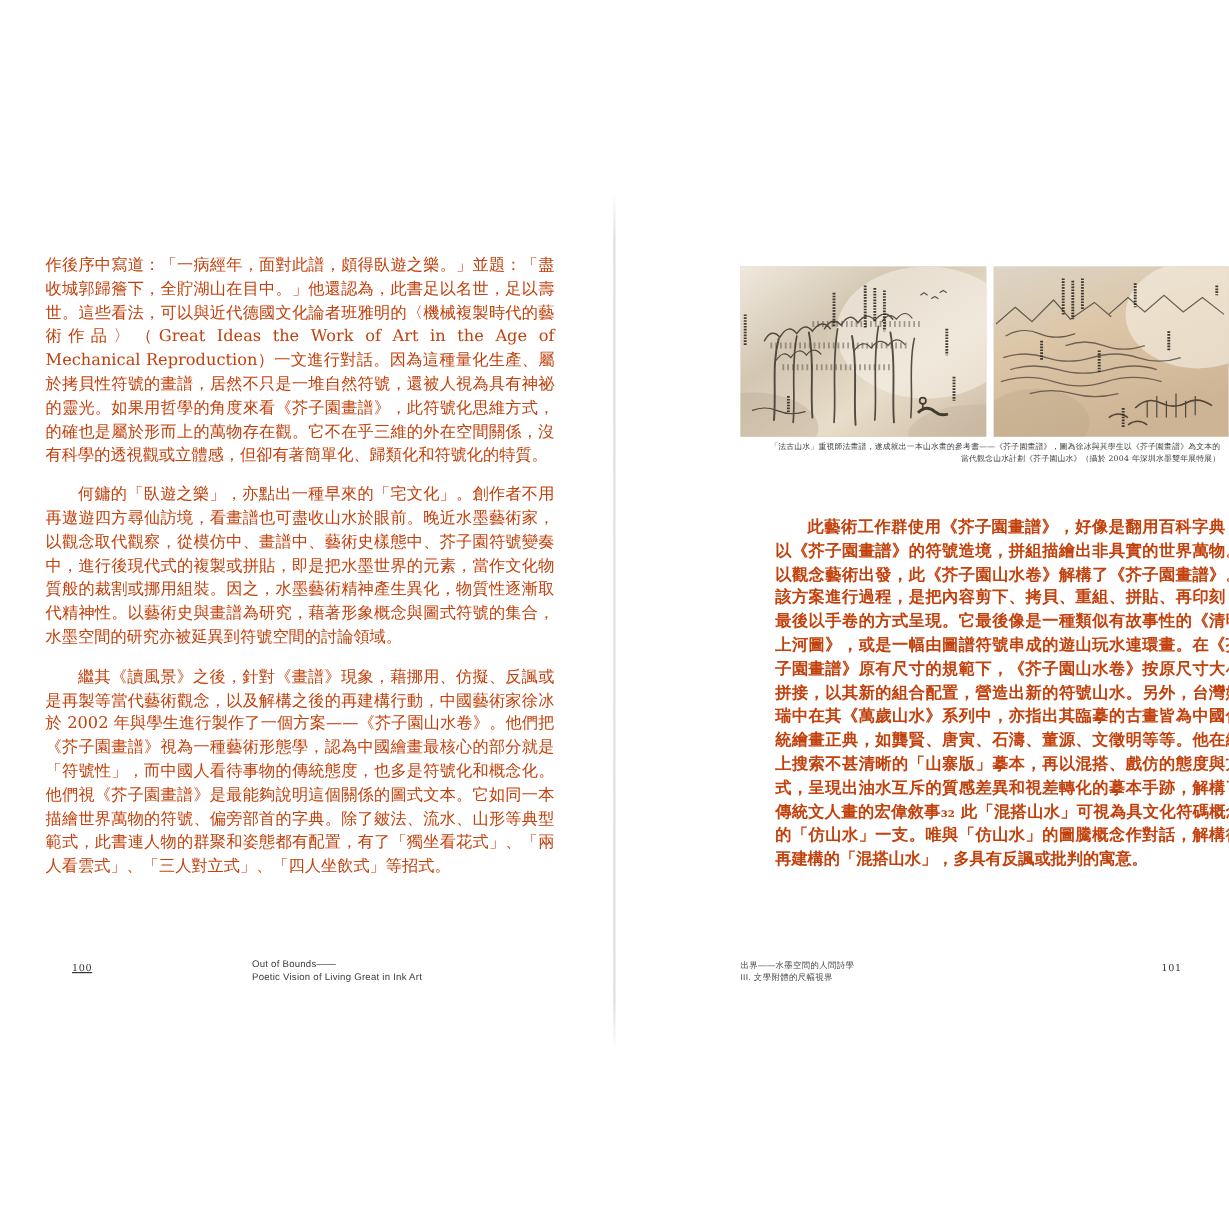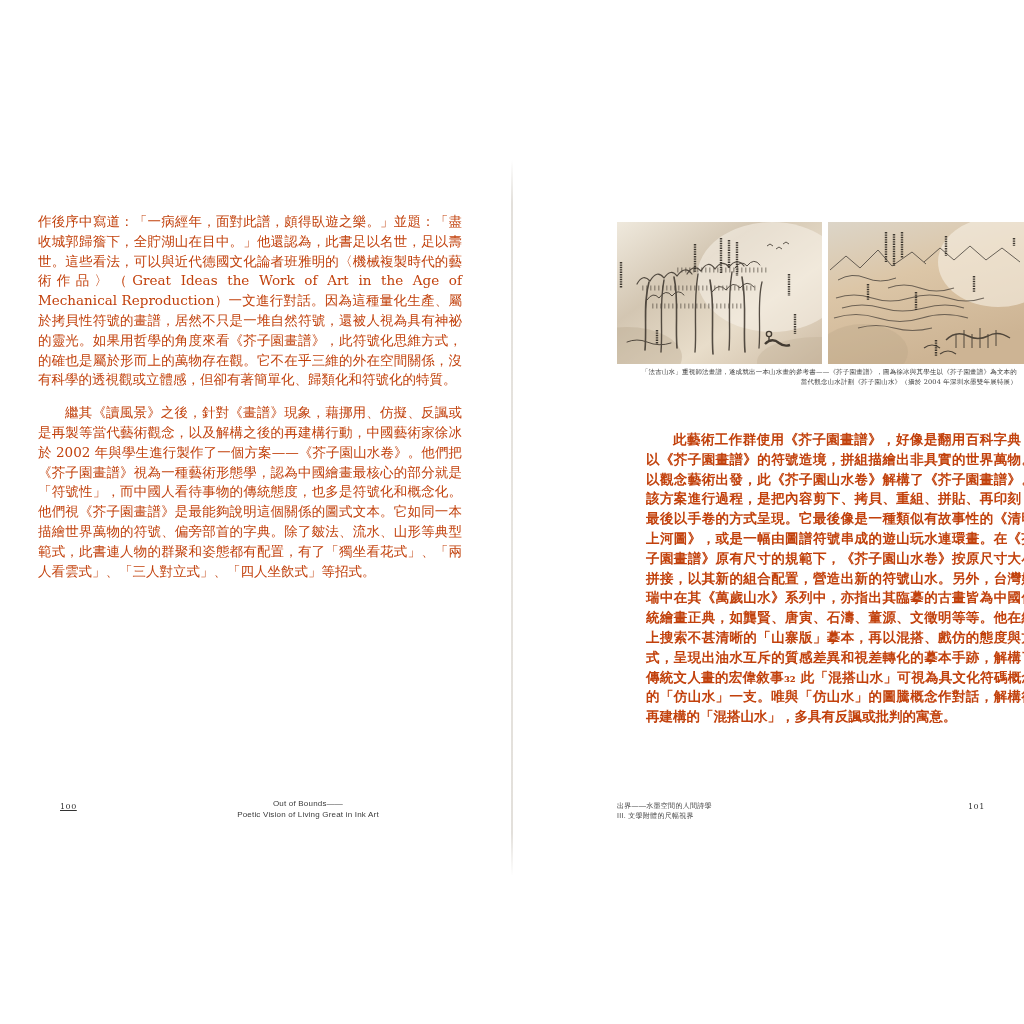--- a/index.html
+++ b/index.html
@@ -31,40 +31,41 @@
   .caption{
     position:absolute;left:617px;top:367px;width:400px;
     font-size:6.5px;line-height:10px;color:#3c3c3c;letter-spacing:0.2px;
   }
   .caption div{white-space:nowrap;text-align:right;}
   
   .pagenum{position:absolute;font-size:8px;color:#333;letter-spacing:0.5px;}
   .pagenum-left{left:60px;top:802px;text-decoration:underline;}
   .pagenum-right{left:968px;top:802px;}
   .runtitle-en{
-    position:absolute;left:210px;top:799px;width:196px;text-align:center;
+    position:absolute;left:210px;top:799px;width:196px;text-align:left;
     font-family:"Liberation Sans","DejaVu Sans",sans-serif;
     font-size:8px;line-height:10.5px;color:#3a3a3a;letter-spacing:0.2px;
   }
   .runtitle-zh{
     position:absolute;left:617px;top:801px;
     font-family:"Liberation Sans","DejaVu Sans",sans-serif;
     font-size:7px;line-height:10px;color:#444;letter-spacing:0.3px;
   }
 </style>
 </head>
 <body>
 
 <div>
 
   <div class="gutter"></div>
 
   <section>
     <div class="textcol col-left">
       <p>作後序中寫道：「一病經年，面對此譜，頗得臥遊之樂。」並題：「盡收城郭歸簷下，全貯湖山在目中。」他還認為，此書足以名世，足以壽世。這些看法，可以與近代德國文化論者班雅明的〈機械複製時代的藝術作品〉（Great Ideas the Work of Art in the Age of Mechanical Reproduction）一文進行對話。因為這種量化生產、屬於拷貝性符號的畫譜，居然不只是一堆自然符號，還被人視為具有神祕的靈光。如果用哲學的角度來看《芥子園畫譜》，此符號化思維方式，的確也是屬於形而上的萬物存在觀。它不在乎三維的外在空間關係，沒有科學的透視觀或立體感，但卻有著簡單化、歸類化和符號化的特質。</p>
+      <p class="indent">何鏞的「臥遊之樂」，亦點出一種早來的「宅文化」。創作者不用再遨遊四方尋仙訪境，看畫譜也可盡收山水於眼前。晚近水墨藝術家，以觀念取代觀察，從模仿中、畫譜中、藝術史樣態中、芥子園符號變奏中，進行後現代式的複製或拼貼，即是把水墨世界的元素，當作文化物質般的裁割或挪用組裝。因之，水墨藝術精神產生異化，物質性逐漸取代精神性。以藝術史與畫譜為研究，藉著形象概念與圖式符號的集合，水墨空間的研究亦被延異到符號空間的討論領域。</p>
       <p class="indent">繼其《讀風景》之後，針對《畫譜》現象，藉挪用、仿擬、反諷或是再製等當代藝術觀念，以及解構之後的再建構行動，中國藝術家徐冰於 2002 年與學生進行製作了一個方案——《芥子園山水卷》。他們把《芥子園畫譜》視為一種藝術形態學，認為中國繪畫最核心的部分就是「符號性」，而中國人看待事物的傳統態度，也多是符號化和概念化。他們視《芥子園畫譜》是最能夠說明這個關係的圖式文本。它如同一本描繪世界萬物的符號、偏旁部首的字典。除了皴法、流水、山形等典型範式，此書連人物的群聚和姿態都有配置，有了「獨坐看花式」、「兩人看雲式」、「三人對立式」、「四人坐飲式」等招式。</p>
     </div>
 
     <span class="pagenum pagenum-left">100</span>
 
     <div class="runtitle-en">
       <div>Out of Bounds——</div>
       <div>Poetic Vision of Living Great in Ink Art</div>
     </div>
   </section>

